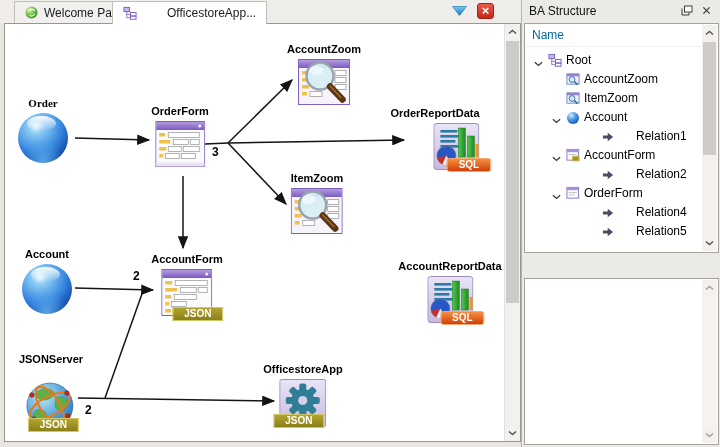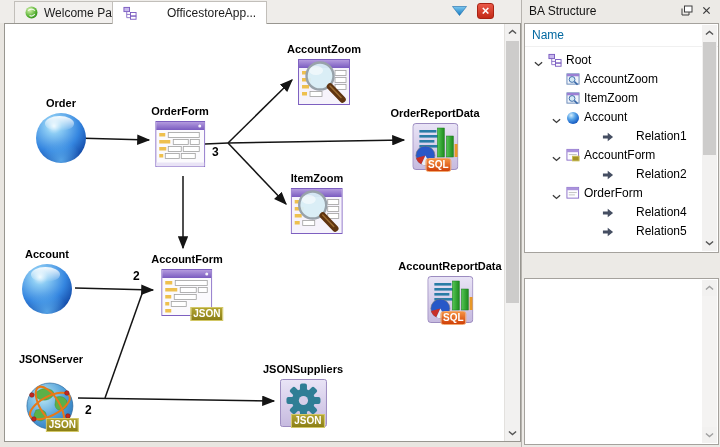--- a/index.html
+++ b/index.html
@@ -27,21 +27,21 @@
           align-items:center; z-index:2; cursor:pointer; }
   .nlabel { font-size:11px; font-weight:bold; color:#000; white-space:nowrap; margin-bottom:4px; }
   .iconwrap { position:relative; line-height:0; }
   .sphere { width:50px; height:50px; border-radius:50%; position:relative;
     background: radial-gradient(circle at 50% 95%, rgba(90,170,235,.9) 0%, rgba(90,170,235,0) 38%),
                 radial-gradient(circle at 36% 26%, #eaf9ff 0%, #8cccf4 16%, #3586e0 52%, #0c3e9c 84%, #06246c 100%);
   }
   .sphere::after { content:""; position:absolute; left:18%; top:5%; width:58%; height:30%;
     border-radius:50%; background:linear-gradient(rgba(255,255,255,.95), rgba(255,255,255,0)); }
   .badge { position:absolute; font-weight:bold; color:#fff; font-size:10px; line-height:12px;
-           padding:0 2px; white-space:nowrap; z-index:3;margin-top:40px; }
+           padding:0 11px; white-space:nowrap; z-index:3;margin-top:40px; }
   .badge-sql { background:linear-gradient(#f59040,#d04008); border:1px solid #f2a870; border-radius:3px; }
   .badge-json { background:linear-gradient(#b2a432,#8b7f16); border:1px solid #d2c766; }
   .edge-label { position:absolute; font-size:12px; font-weight:bold; color:#000; z-index:2; }
   
   .vscroll { position:relative; width:16px; background:#f2f1f0; border-left:1px solid #e3e1de; }
   .sb-btn { position:absolute; left:0; width:15px; height:16px; display:flex; align-items:center;
             justify-content:center; background:#f2f1f0; cursor:pointer; }
   .sb-btn.up { top:0; } .sb-btn.down { bottom:0; }
   .sb-thumb { position:absolute; left:1px; width:13px; background:#cdcccb; cursor:pointer; }
   
@@ -145,21 +145,21 @@
         <path d="M100 374 L138 267"></path>
         <path d="M70 264 L148 266" marker-end="url(#arr)"></path>
         <path d="M73 374 L269 377" marker-end="url(#arr)"></path>
       </g>
     </svg>
 
     <div class="edge-label" style="left:207px;top:121px;">3</div>
     <div class="edge-label" style="left:128px;top:245px;">2</div>
     <div class="edge-label" style="left:80px;top:379px;">2</div>
 
-    <div class="node" style="left:56px;top:73px;">
+    <div class="node" style="left:38px;top:73px;font-family:Liberation Serif, serif;">
       <div class="nlabel">Order</div>
       <div class="sphere"></div>
     </div>
 
     <div class="node" style="left:175px;top:81px;">
       <div class="nlabel">OrderForm</div>
       <div class="iconwrap">
         <svg width="50" height="46" viewBox="0 0 50 46">
           <rect x="0.5" y="0.5" width="49" height="45" fill="#fbfafd" stroke="#7d5fc0"></rect>
           <rect x="1" y="1" width="48" height="8" fill="url(#gpurple)"></rect>
@@ -229,21 +229,21 @@
               <rect x="12" y="32.5" width="12" height="5"></rect>
           </g>
           <circle cx="22" cy="17" r="13.5" fill="#d8edf6" fill-opacity="0.95" stroke="#98a2aa" stroke-width="2.4"></circle>
           <ellipse cx="18" cy="11.5" rx="7" ry="4.5" fill="#ffffff" opacity="0.55"></ellipse>
           <line x1="32" y1="27.5" x2="44.5" y2="40.5" stroke="#5f3410" stroke-width="6.5" stroke-linecap="round"></line>
           <line x1="32" y1="27" x2="43" y2="38.5" stroke="#9a6a30" stroke-width="1.6" stroke-linecap="round"></line>
         </svg>
       </div>
     </div>
 
-    <div class="node" style="left:430px;top:83px;">
+    <div class="node" style="left:430px;top:83px;align-items:flex-end;">
       <div class="nlabel">OrderReportData</div>
       <div class="iconwrap">
         <svg width="46" height="47" viewBox="0 0 46 47">
           <rect x="0.5" y="0.5" width="45" height="46" rx="3" fill="url(#glav)" stroke="#9c8cc0"></rect>
           <g fill="#2a7ca6">
             <rect x="7" y="7" width="17" height="2.6"></rect>
               <rect x="7" y="12" width="21" height="2.6"></rect>
             <rect x="7" y="17" width="15" height="2.6"></rect>
               <rect x="7" y="22" width="19" height="2.6"></rect>
           </g>
@@ -330,21 +330,21 @@
               <circle cx="42" cy="11" r="2.3"></circle>
             <circle cx="9" cy="37" r="2.3"></circle>
               <circle cx="43" cy="34" r="2.3"></circle>
           </g>
         </svg>
         <span class="badge badge-json" style="right:-2px;bottom:0px;">JSON</span>
       </div>
     </div>
 
     <div class="node" style="left:298px;top:339px;">
-      <div class="nlabel">JSONSuppliers</div>
+      <div class="nlabel">OfficestoreApp</div>
       <div class="iconwrap">
         <svg width="47" height="48" viewBox="0 0 47 48">
           <rect x="0.5" y="0.5" width="46" height="47" rx="2" fill="url(#glav)" stroke="#9c8cc0"></rect>
           <g transform="translate(23.5,21.5)" fill="#2f7e95">
             <g>
               <rect x="-3.5" y="-17" width="7" height="10" rx="2"></rect>
               <rect x="-3.5" y="-17" width="7" height="10" rx="2" transform="rotate(45)"></rect>
               <rect x="-3.5" y="-17" width="7" height="10" rx="2" transform="rotate(90)"></rect>
               <rect x="-3.5" y="-17" width="7" height="10" rx="2" transform="rotate(135)"></rect>
               <rect x="-3.5" y="-17" width="7" height="10" rx="2" transform="rotate(180)"></rect>

